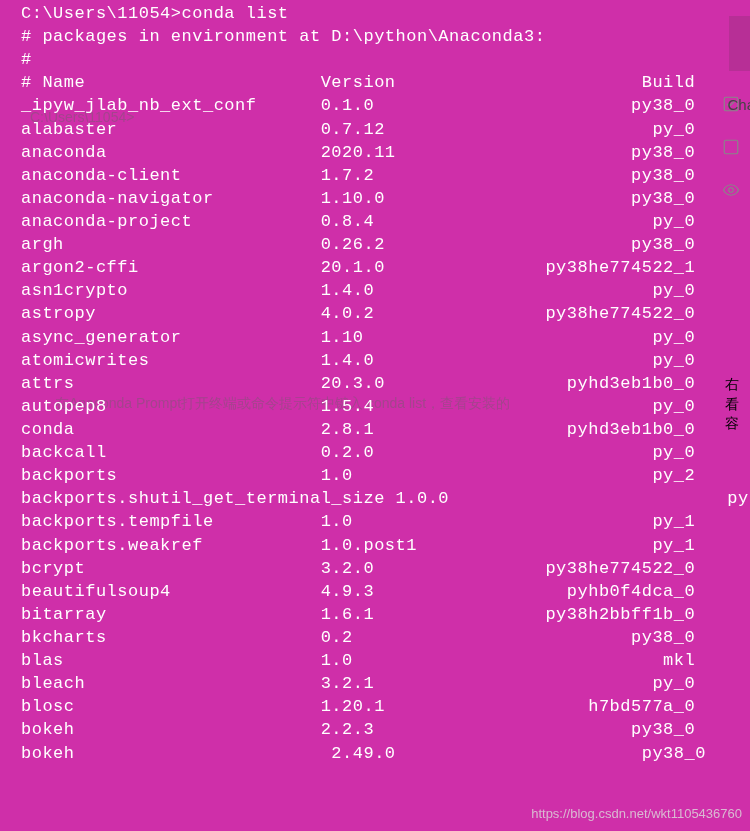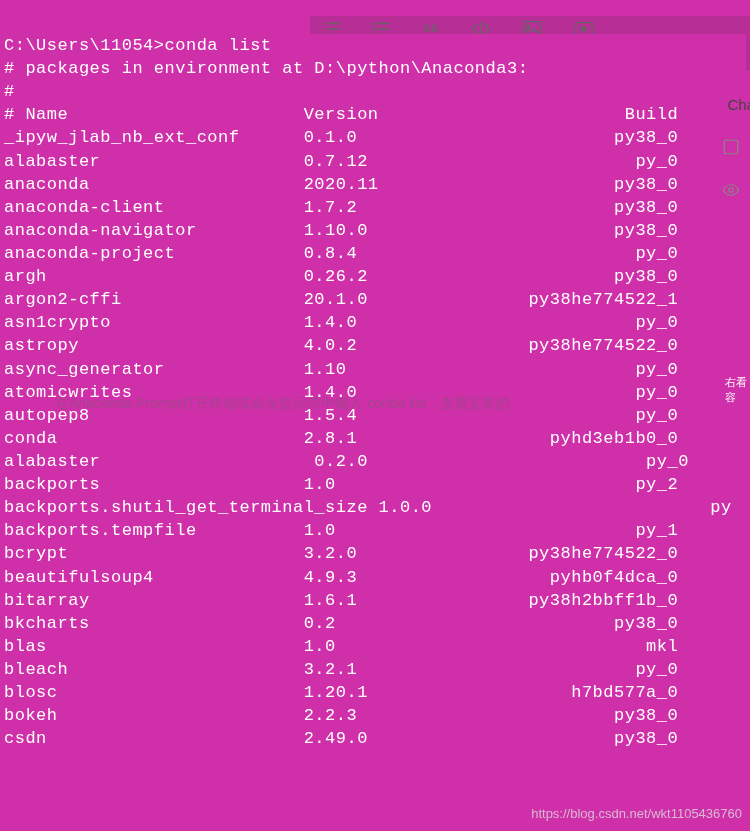--- a/index.html
+++ b/index.html
@@ -61,40 +61,39 @@
       height: 18px;
       stroke: #888;
       fill: none;
       stroke-width: 1.5;
     }
     .side-text {
       position: absolute;
       right: 0;
       top: 375px;
       width: 25px;
-      color: #ffffff;
-      font-size: 11px;
+      color: #000000;
+      font-size: 14px;
       font-family: sans-serif;
       line-height: 1.4;
       z-index: 0;
     }
     .right-label {
       position: absolute;
       right: -5px;
       top: 95px;
       color: #444;
       font-size: 15px;
       font-family: sans-serif;
       z-index: 5;
     }
     .terminal {
       position: relative;
-      padding: 2px 4px;
+      padding: 2px 21px;
       z-index: 2;
-      margin-top: 32px;
     }
     .highlight-block {
       background: #cf2fa9;
     }
     .cmd-line, .comment-line, .header-line {
       white-space: pre;
       letter-spacing: 0.5px;
     }
     .pkg-row {
       white-space: pre;
@@ -199,31 +198,33 @@
       <div class="pkg-row">anaconda                    2020.11                      py38_0</div>
       <div class="pkg-row">anaconda-client             1.7.2                        py38_0</div>
       <div class="pkg-row">anaconda-navigator          1.10.0                       py38_0</div>
       <div class="pkg-row">anaconda-project            0.8.4                          py_0</div>
       <div class="pkg-row">argh                        0.26.2                       py38_0</div>
       <div class="pkg-row">argon2-cffi                 20.1.0               py38he774522_1</div>
       <div class="pkg-row">asn1crypto                  1.4.0                          py_0</div>
       <div class="pkg-row">astropy                     4.0.2                py38he774522_0</div>
       <div class="pkg-row">async_generator             1.10                           py_0</div>
       <div class="pkg-row">atomicwrites                1.4.0                          py_0</div>
+      <div class="pkg-row">attrs                       20.3.0                 pyhd3eb1b0_0</div>
       <div class="pkg-row">autopep8                    1.5.4                          py_0</div>
       <div class="pkg-row">conda                       2.8.1                  pyhd3eb1b0_0</div>
-      <div class="pkg-row">alabaster                    0.2.0                          py_0</div>
+      <div class="pkg-row">backcall                    0.2.0                          py_0</div>
       <div class="pkg-row">backports                   1.0                            py_2</div>
       <div class="pkg-row">backports.shutil_get_terminal_size 1.0.0                          py</div>
       <div class="pkg-row">backports.tempfile          1.0                            py_1</div>
+      <div class="pkg-row">backports.weakref           1.0.post1                      py_1</div>
       <div class="pkg-row">bcrypt                      3.2.0                py38he774522_0</div>
       <div class="pkg-row">beautifulsoup4              4.9.3                  pyhb0f4dca_0</div>
       <div class="pkg-row">bitarray                    1.6.1                py38h2bbff1b_0</div>
       <div class="pkg-row">bkcharts                    0.2                          py38_0</div>
       <div class="pkg-row">blas                        1.0                             mkl</div>
       <div class="pkg-row">bleach                      3.2.1                          py_0</div>
       <div class="pkg-row">blosc                       1.20.1                   h7bd577a_0</div>
       <div class="pkg-row">bokeh                       2.2.3                        py38_0</div>
-      <div class="pkg-row">csdn                        2.49.0                       py38_0</div>
+      <div class="pkg-row">bokeh                        2.49.0                       py38_0</div>
     </div>
 </div>
 
 <div class="watermark">https://blog.csdn.net/wkt1105436760</div>
 
 </body></html>

